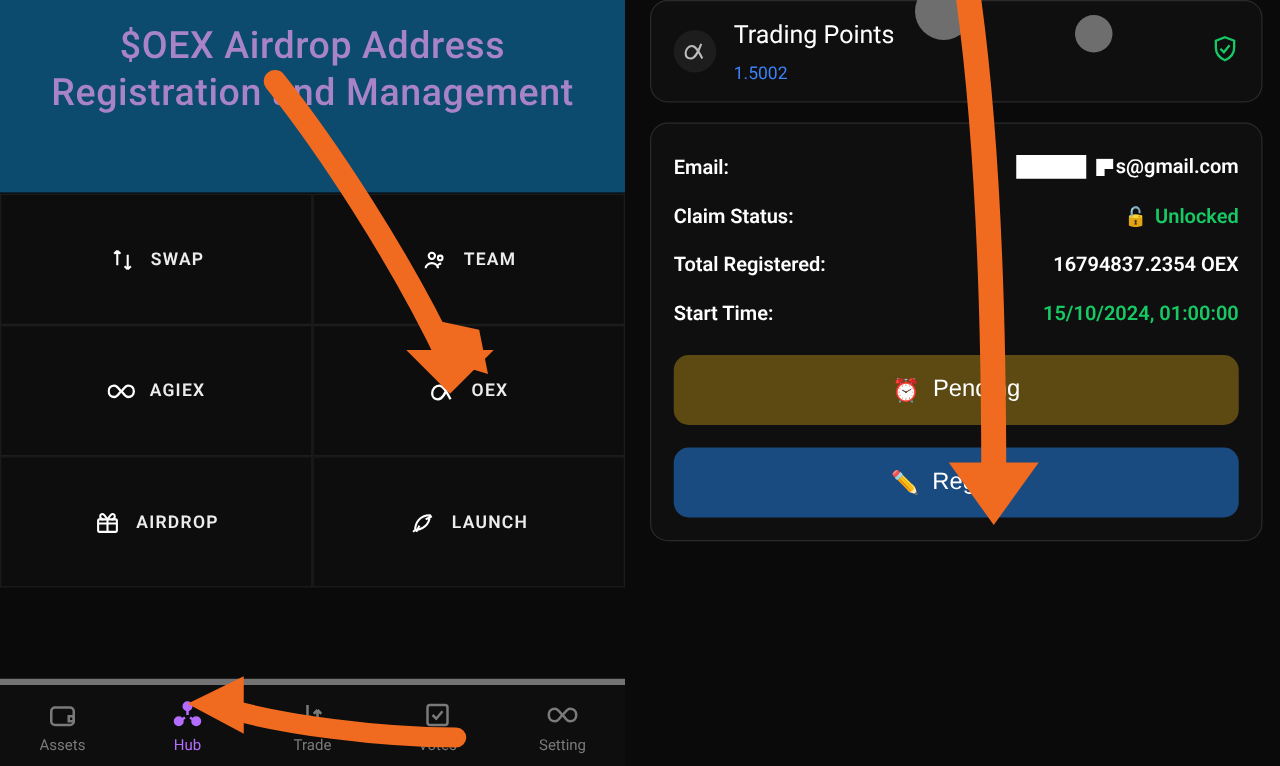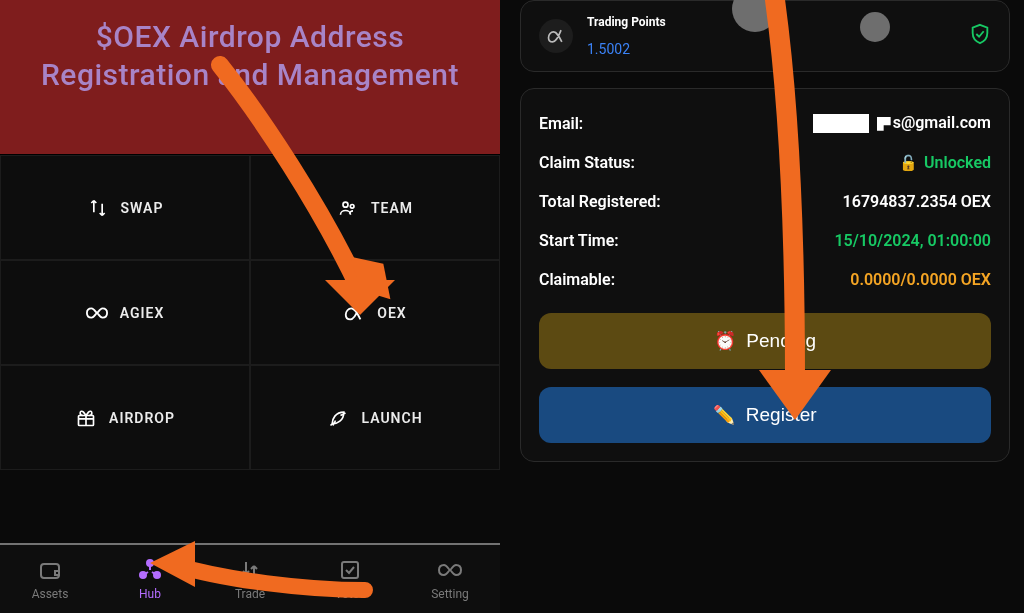--- a/index.html
+++ b/index.html
@@ -17,21 +17,21 @@
   .left-panel {
     position: absolute;
     left: 0;
     top: 0;
     width: 500px;
     height: 613px;
   }
 
   .hero {
     height: 155px;
-    background: #7f1d1d;
+    background: #0c4a6e;
     display: flex;
     flex-direction: column;
     align-items: center;
     justify-content: flex-start;
     padding: 18px 20px 0 20px;
     border-bottom: 1px solid #000;
   }
   .hero-title {
     color: #a884c7;
     font-size: 30px;
@@ -73,21 +73,21 @@
   
   .bottom-nav {
     position: absolute;
     bottom: 0;
     left: 0;
     width: 500px;
     height: 70px;
     background: #0e0e0e;
     display: grid;
     grid-template-columns: repeat(5, 1fr);
-    border-top: 2px solid #737373;
+    border-top: 5px solid #737373;
   }
   .nav-item {
     display: flex;
     flex-direction: column;
     align-items: center;
     justify-content: center;
     gap: 4px;
     cursor: pointer;
   }
   .nav-icon {
@@ -131,21 +131,21 @@
     width: 34px;
     height: 34px;
     border-radius: 50%;
     background: #1d1d1d;
     display: flex;
     align-items: center;
     justify-content: center;
     color: #bbb;
     font-size: 18px;
   }
-  .tp-title { font-size: 12px; font-weight: 700; color: #fff; }
+  .tp-title { font-size: 20px; font-weight: 400; color: #fff; }
   .tp-val   { font-size: 14px; color: #3b82f6; margin-top: 12px; }
   .shield {
     margin-left: auto;
     color: #17c964;
   }
 
   .info-card {
     margin-top: 16px;
     padding-bottom: 18px;
   }
@@ -383,24 +383,20 @@
       <span class="info-label">Total Registered:</span>
       <span class="info-val">16794837.2354 OEX</span>
     </div>
 
 
     <div class="info-row">
       <span class="info-label">Start Time:</span>
       <span class="info-val val-green">15/10/2024, 01:00:00</span>
     </div>
 
-    <div class="info-row">
-      <span class="info-label">Claimable:</span>
-      <span class="info-val val-yellow">0.0000/0.0000 OEX</span>
-    </div>
 
     <button class="btn btn-pending">
       <span class="btn-icon">⏰</span>
       <span>Pending</span>
     </button>
 
     <button class="btn btn-register">
       <span class="btn-icon">✏️</span>
       <span>Register</span>
     </button>

